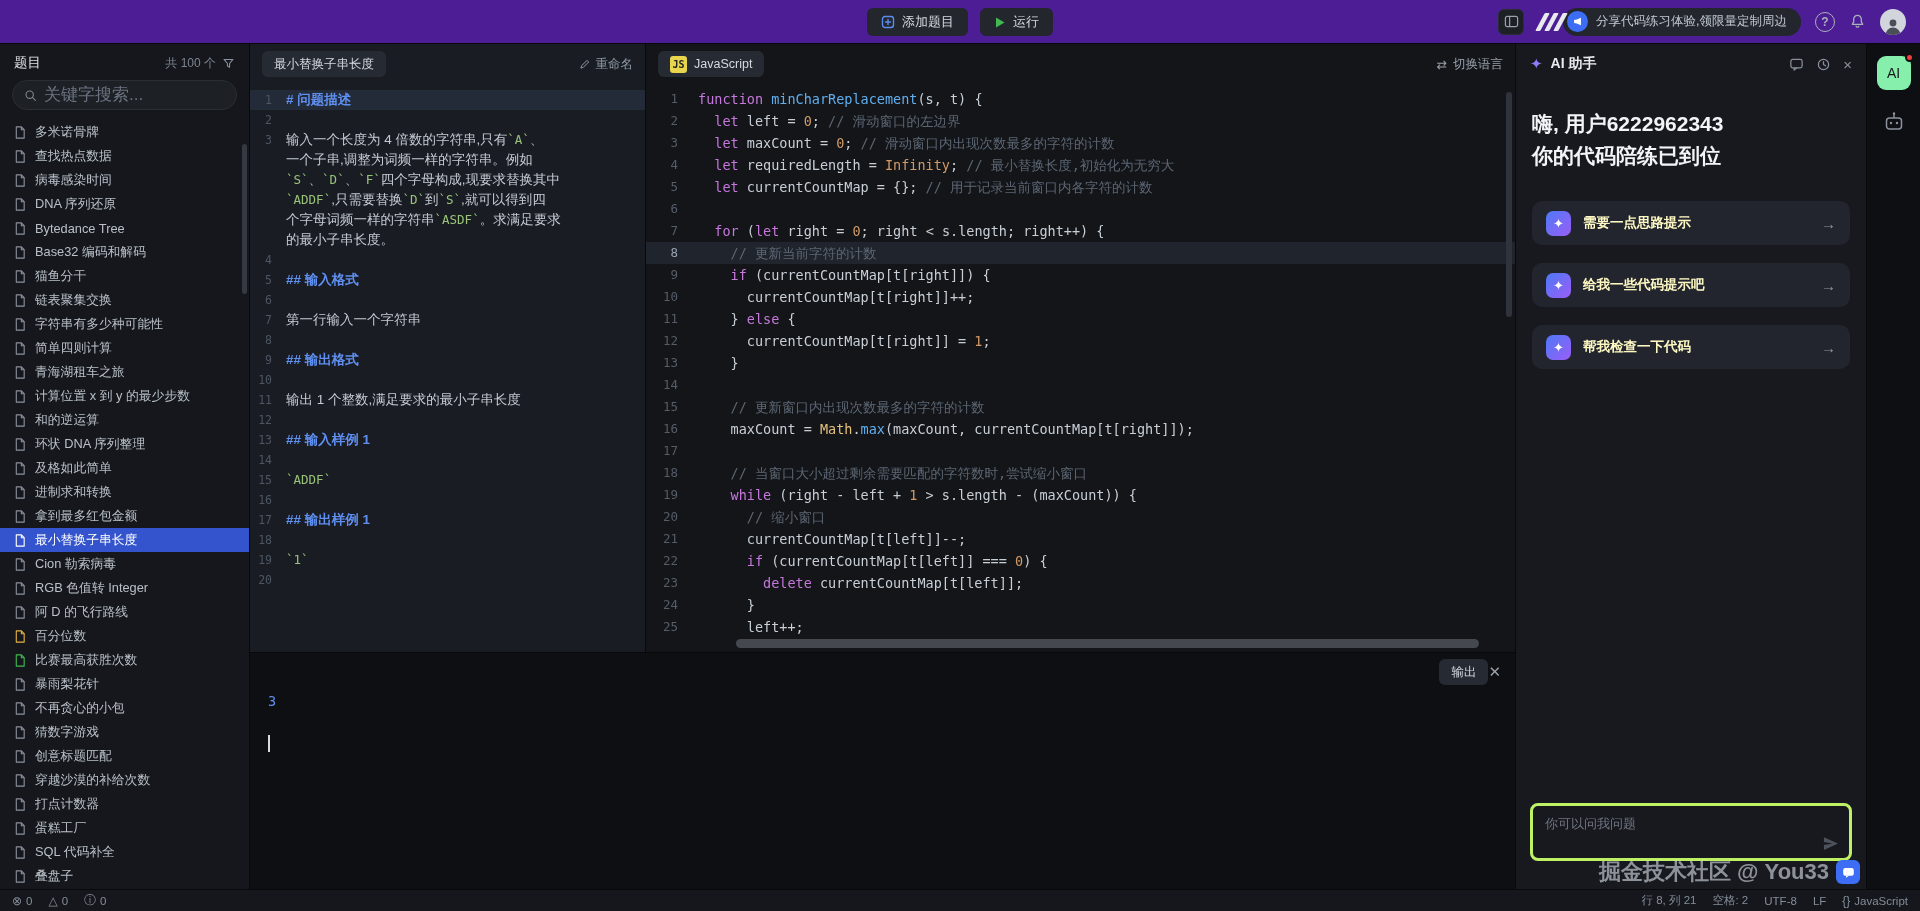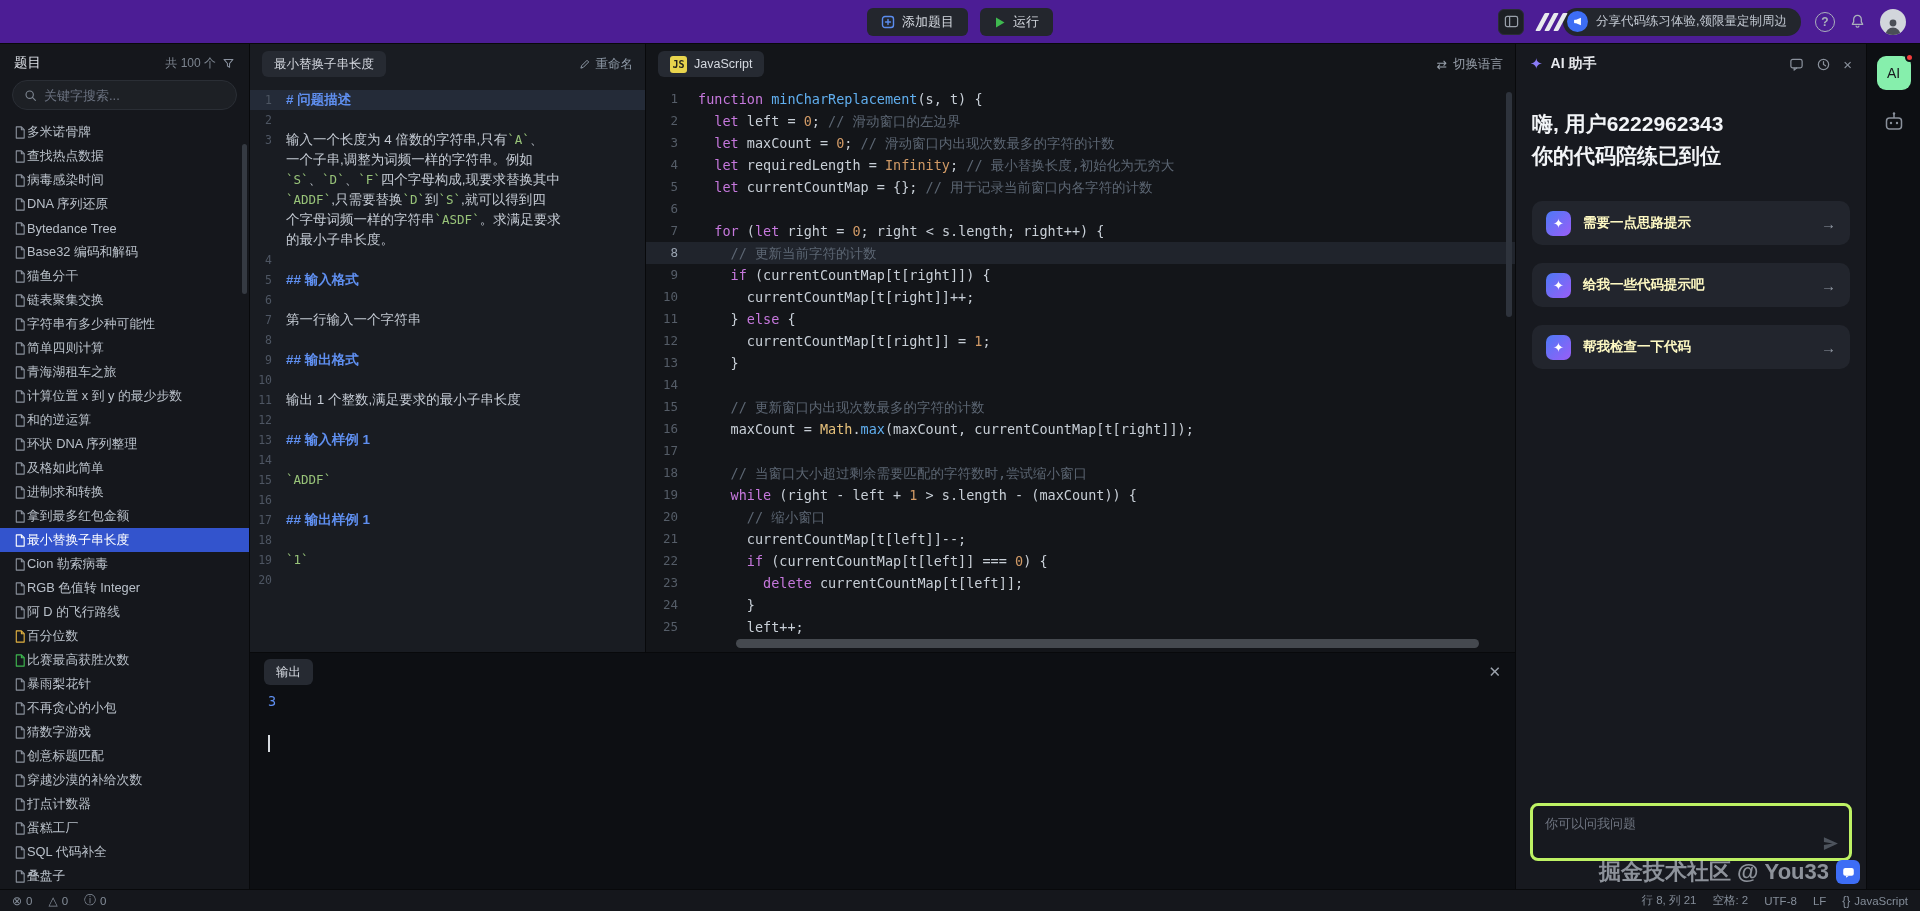--- a/index.html
+++ b/index.html
@@ -34,24 +34,24 @@
   .main{flex:1;display:flex;min-height:0;}
 
   
   .sidebar{width:250px;flex:0 0 250px;background:#15171c;border-right:1px solid #08090b;
     display:flex;flex-direction:column;position:relative;}
   .sb-head{display:flex;align-items:center;padding:10px 14px 8px;font-size:13.5px;color:#dfe3e9;gap:6px;}
   .sb-count{margin-left:auto;color:#7d8590;font-size:12px;}
   .sb-search{margin:0 12px 8px;height:30px;background:#1d2025;border:1px solid #2a2e35;
     border-radius:15px;display:flex;align-items:center;gap:7px;padding:0 11px;}
   .sb-search input{flex:1;background:transparent;border:none;outline:none;color:#c9ced6;
-    font-size:13px;font-family:"Liberation Sans",sans-serif;min-width:0;}
+    font-size:17px;font-family:"Liberation Sans",sans-serif;min-width:0;}
   .sb-search input::placeholder{color:#6b7280;}
   .sb-list{flex:1;overflow:hidden;padding-top:2px;}
-  .sb-item{height:24px;display:flex;align-items:center;gap:1px;padding:0 14px;font-size:12.8px;
+  .sb-item{height:24px;display:flex;align-items:center;gap:9px;padding:0 14px;font-size:12.8px;
     color:#b9c0c9;white-space:nowrap;cursor:pointer;}
   .sb-item .sb-label{overflow:hidden;text-overflow:ellipsis;}
   .sb-item.active{background:#3354cd;color:#ffffff;}
   .doc-icon{color:#8a919c;display:flex;flex:0 0 auto;}
   .sb-item.active .doc-icon{color:#fff;}
   .sb-thumb{position:absolute;right:2px;top:100px;width:5px;height:150px;background:#353a42;border-radius:3px;}
 
   
   .mid{flex:1;display:flex;flex-direction:column;min-width:0;}
   .panes{flex:1;display:flex;min-height:0;}
@@ -89,21 +89,21 @@
   .tk-kw{color:#c678dd;}
   .tk-num{color:#d19a66;}
   .tk-cmt{color:#5c6673;}
   .tk-fn{color:#61afef;}
   .tk-cls{color:#e5c07b;}
   .v-scroll{position:absolute;right:3px;top:48px;width:6px;height:225px;background:#2e333c;border-radius:3px;}
   .h-scroll{position:absolute;bottom:4px;left:90px;right:36px;height:9px;background:#45494f;border-radius:5px;}
 
   
   .output{height:237px;flex:0 0 237px;background:#0d0f13;border-top:1px solid #08090b;display:flex;flex-direction:column;}
-  .out-head{height:38px;flex:0 0 38px;display:flex;align-items:center;justify-content:space-between;padding:0 14px;}
+  .out-head{height:38px;flex:0 0 38px;display:flex;align-items:center;justify-content:flex-end;padding:0 14px;}
   .out-close{color:#9aa1ab;font-size:15px;cursor:pointer;background:none;border:none;}
   .out-body{padding:2px 18px;font-family:"DejaVu Sans Mono",monospace;font-size:13.5px;}
   .out-val{color:#5f8ff0;}
   .caret{display:block;width:2px;height:17px;background:#d7dbe0;margin-top:26px;animation:blink 1s steps(1) infinite;}
   @keyframes blink{50%{opacity:0;}}
 
   
   .ai-panel{width:351px;flex:0 0 351px;background:#17191f;border-left:1px solid #08090b;
     position:relative;display:flex;flex-direction:column;}
   .ai-head{height:40px;flex:0 0 40px;display:flex;align-items:center;gap:8px;padding:0 14px;}

